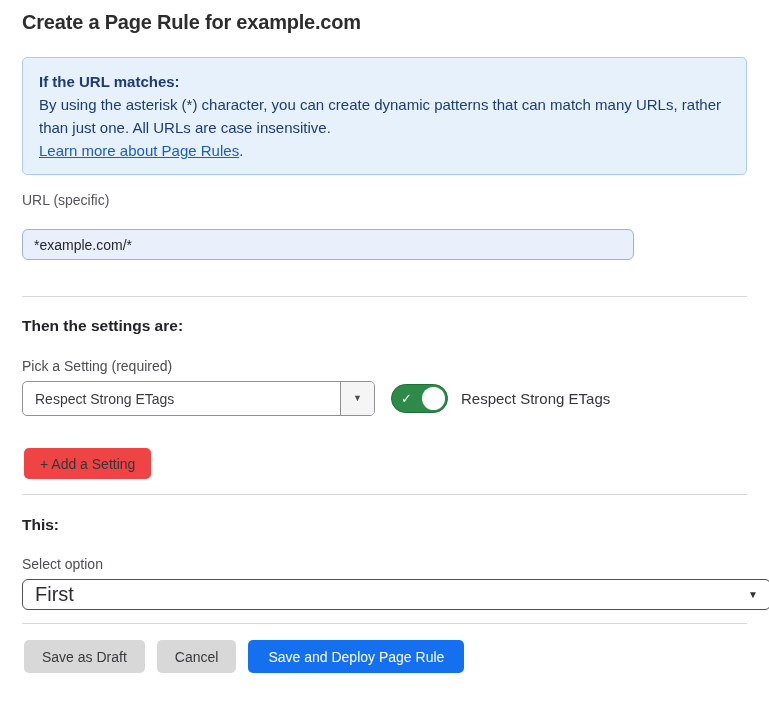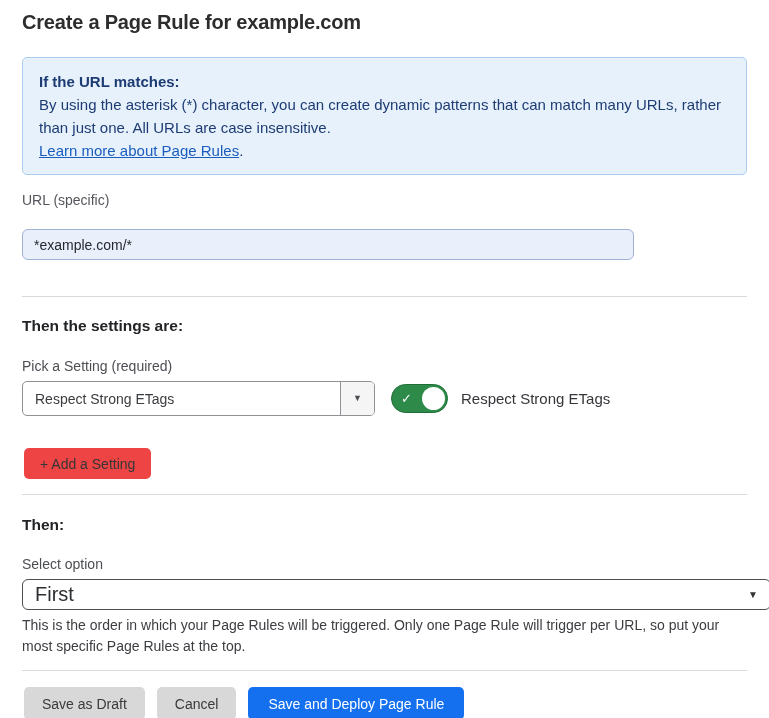--- a/index.html
+++ b/index.html
@@ -257,30 +257,29 @@
       <span class="toggle-check">✓</span>
       <span class="toggle-knob"></span>
     </div>
     <span class="toggle-label">Respect Strong ETags</span>
   </div>
 
   <button class="add-setting-button">+ Add a Setting</button>
 
   <hr class="divider divider-2">
 
-  <h2 class="section-heading order-heading">Then:</h2>
+  <h2 class="section-heading order-heading">This:</h2>
 
   <div class="field-label order-select-label">Select option</div>
 
   <div class="order-select">
     <span class="select-value">First</span>
     <span class="chevron">▼</span>
   </div>
 
-  <div class="help-text">This is the order in which your Page Rules will be triggered. Only one Page Rule will trigger per URL, so put your most specific Page Rules at the top.</div>
 
   <hr class="divider divider-3">
 
   <div class="footer-actions">
     <button class="btn btn-gray">Save as Draft</button>
     <button class="btn btn-gray">Cancel</button>
     <button class="btn btn-primary">Save and Deploy Page Rule</button>
   </div>
 
 </div>

